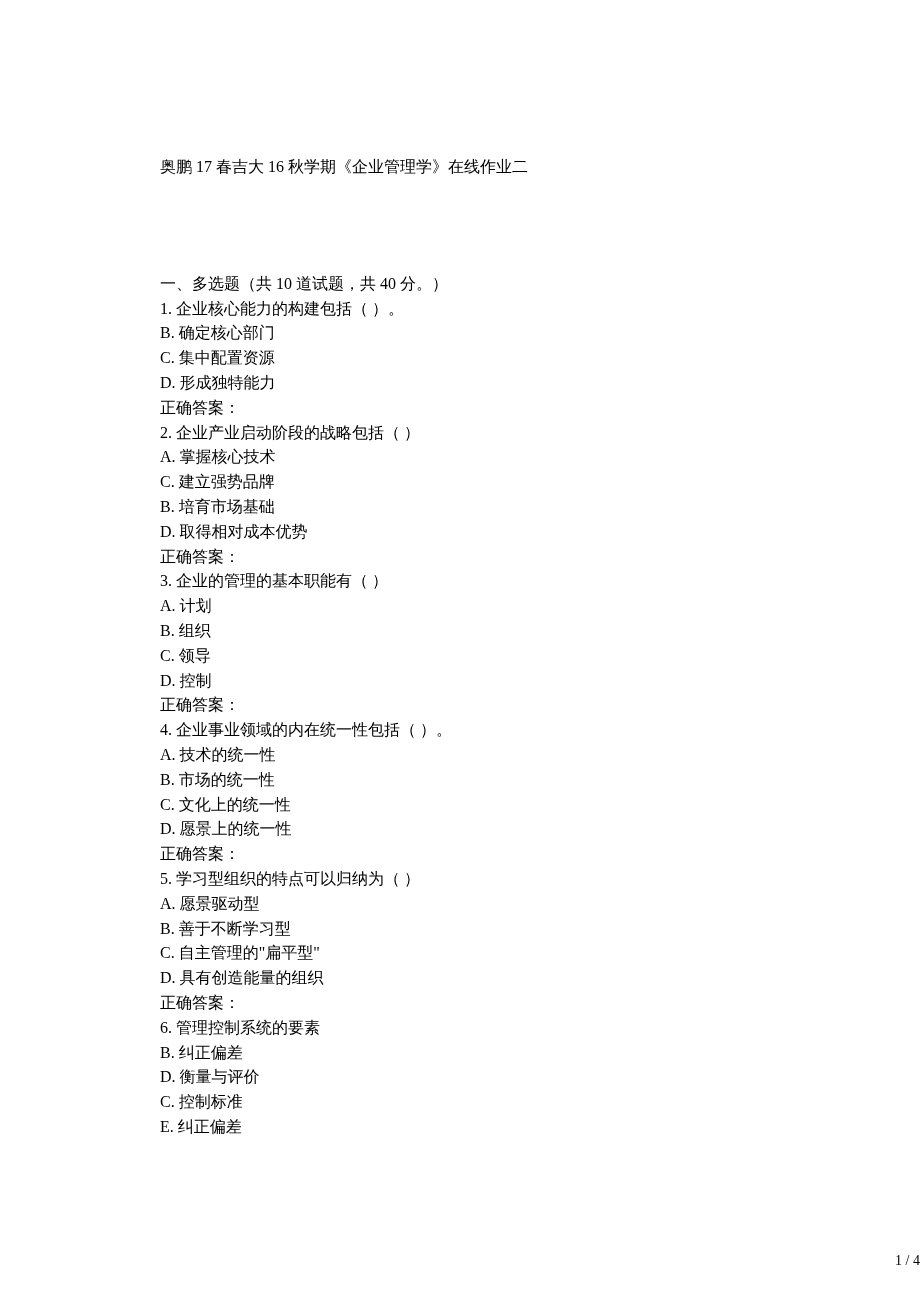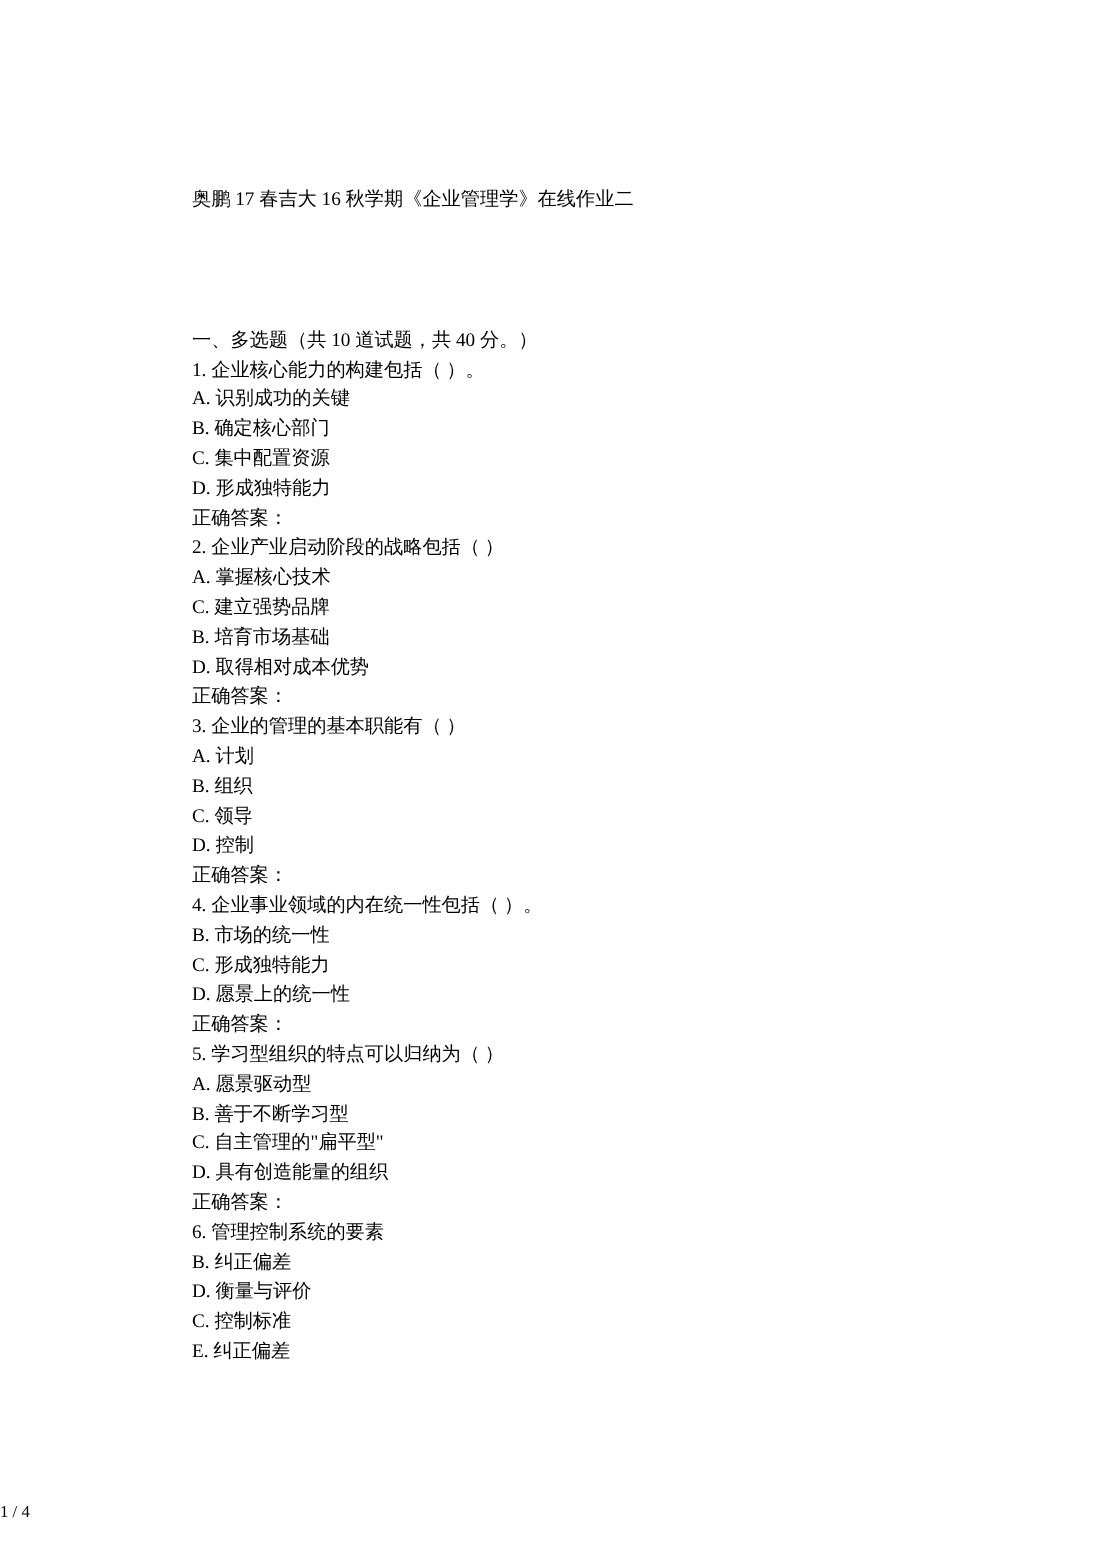--- a/index.html
+++ b/index.html
@@ -27,37 +27,36 @@
   }
   .opt-line {
   }
   .answer-line {
   }
   .page-footer {
     position: absolute;
     bottom: 30px;
     left: 0;
     width: 100%;
-    text-align: left;
+    text-align: right;
     font-size: 14px;
   }
 </style>
 </head>
 <body>
 
 <div class="page">
 
   <div class="doc-title">奥鹏 17 春吉大 16 秋学期《企业管理学》在线作业二</div>
 
   <div class="section-header">一、多选题（共 10 道试题，共 40 分。）</div>
 
   <div id="questions-container">
       <div class="question-block">
         <div><span>1.</span>   <span>企业核心能力的构建包括（  ）。</span></div>
-        <div class="opt-line">A.  识别成功的关键</div>
         <div class="opt-line">B.  确定核心部门</div>
         <div class="opt-line">C.  集中配置资源</div>
         <div class="opt-line">D.  形成独特能力</div>
         <div class="answer-line">正确答案：</div>
       </div>
       <div class="question-block">
         <div><span>2.</span>   <span>企业产业启动阶段的战略包括（  ）</span></div>
         <div class="opt-line">A.  掌握核心技术</div>
         <div class="opt-line">C.  建立强势品牌</div>
         <div class="opt-line">B.  培育市场基础</div>
@@ -67,22 +66,23 @@
       <div class="question-block">
         <div><span>3.</span>   <span>企业的管理的基本职能有（  ）</span></div>
         <div class="opt-line">A.  计划</div>
         <div class="opt-line">B.  组织</div>
         <div class="opt-line">C.  领导</div>
         <div class="opt-line">D.  控制</div>
         <div class="answer-line">正确答案：</div>
       </div>
       <div class="question-block">
         <div><span>4.</span>   <span>企业事业领域的内在统一性包括（  ）。</span></div>
+        <div class="opt-line">A.  技术的统一性</div>
         <div class="opt-line">B.  市场的统一性</div>
-        <div class="opt-line">C.  形成独特能力</div>
+        <div class="opt-line">C.  文化上的统一性</div>
         <div class="opt-line">D.  愿景上的统一性</div>
         <div class="answer-line">正确答案：</div>
       </div>
       <div class="question-block">
         <div><span>5.</span>   <span>学习型组织的特点可以归纳为（  ）</span></div>
         <div class="opt-line">A.  愿景驱动型</div>
         <div class="opt-line">B.  善于不断学习型</div>
         <div class="opt-line">C.  自主管理的"扁平型"</div>
         <div class="opt-line">D.  具有创造能量的组织</div>
         <div class="answer-line">正确答案：</div>

